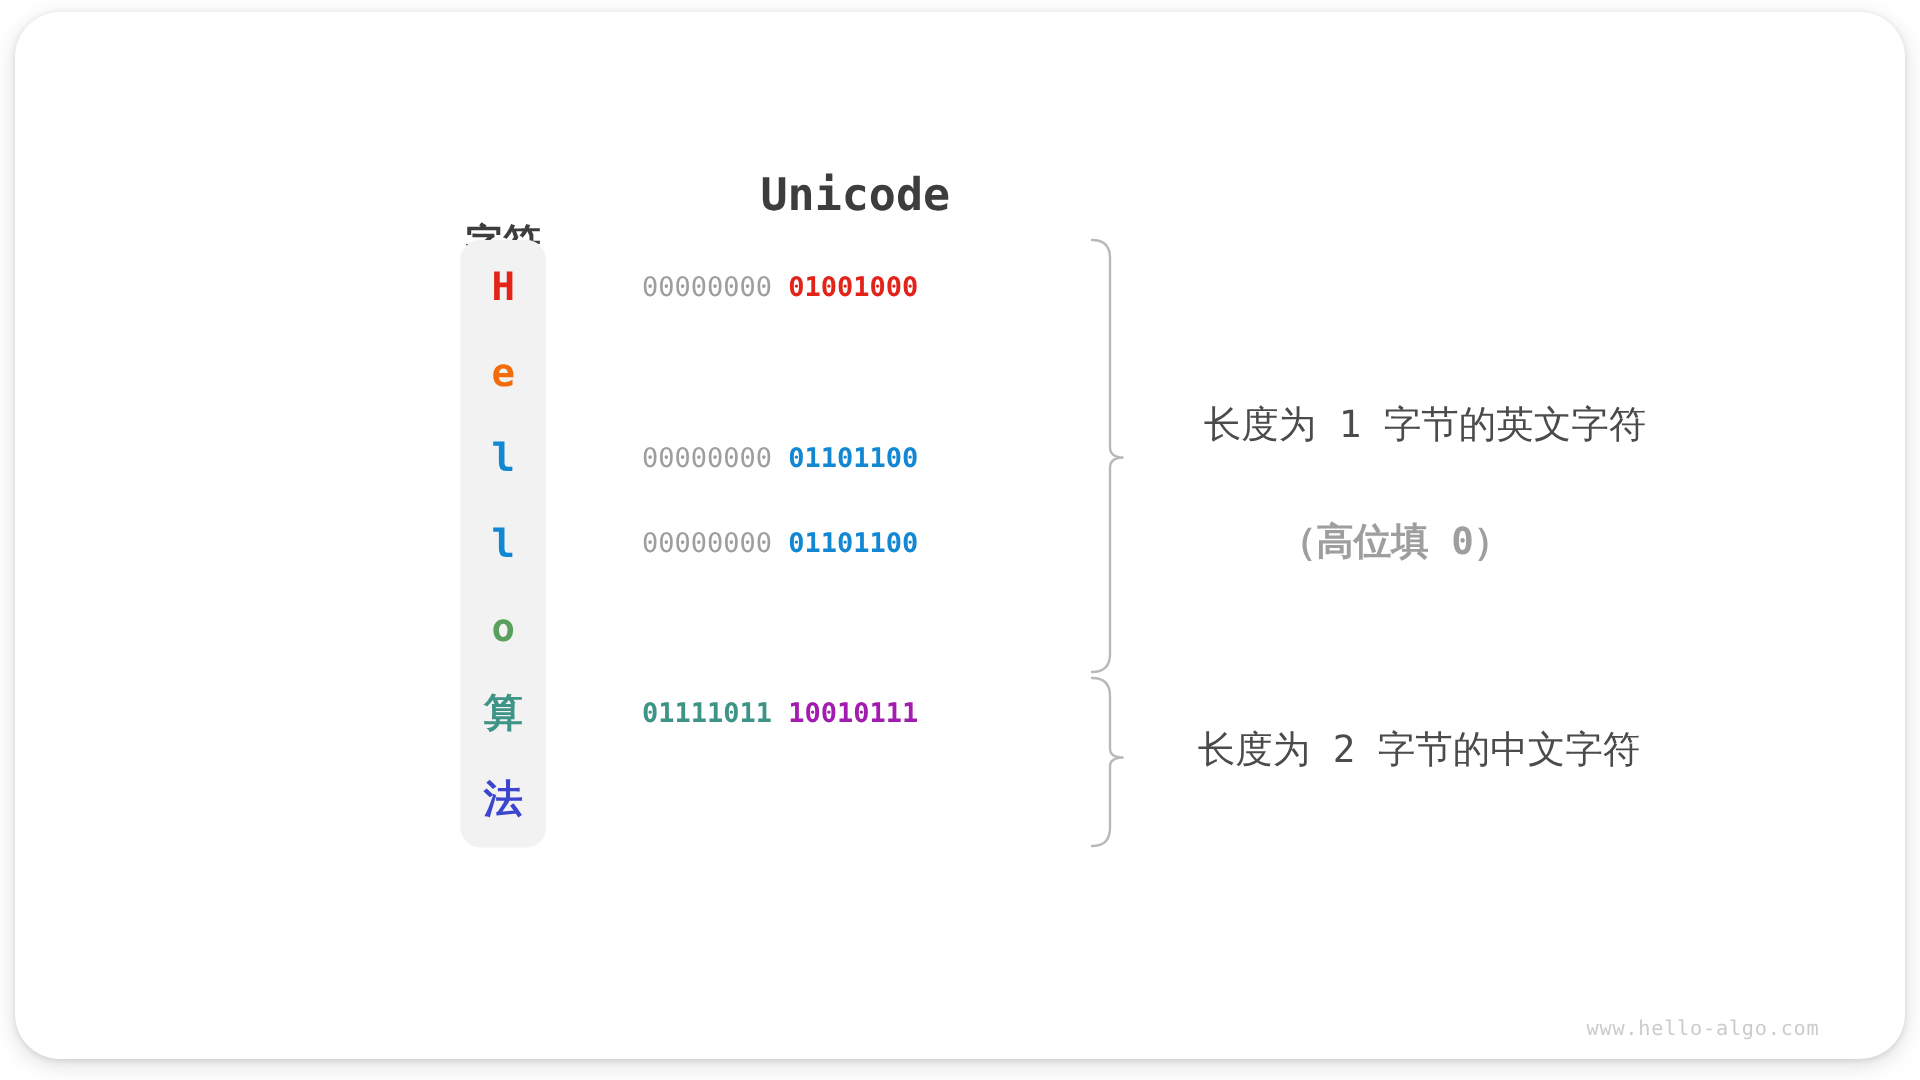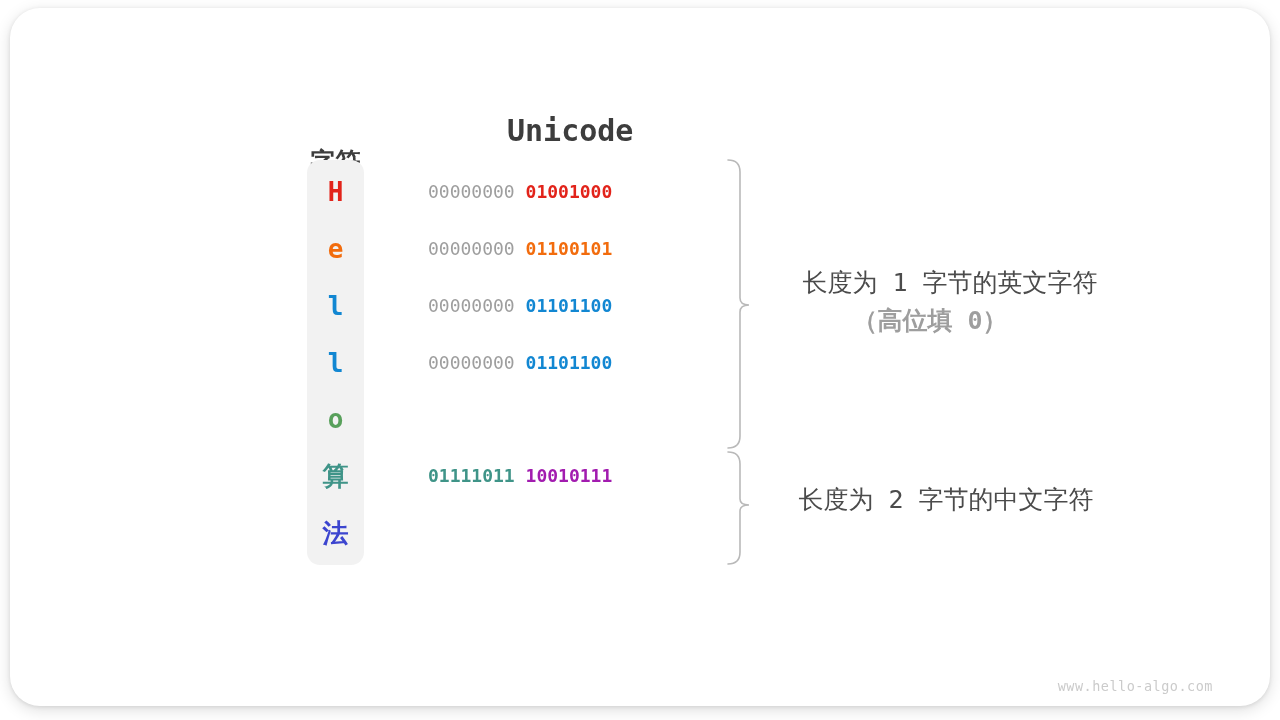--- a/index.html
+++ b/index.html
@@ -56,21 +56,21 @@
   .byte2 { font-weight: bold; }
 
   .brace-svg { overflow: visible; }
 
   .annotation {
     text-align: center; height: 34px; line-height: 34px;
     font-size: 25px; color: #4b4b4b;
     font-family: "DejaVu Sans Mono", "DejaVu Sans", sans-serif;
     white-space: pre;
   }
-  .annotation.gray-bold { color: #9e9e9e; font-weight: bold; }
+  .annotation.gray-bold { color: #9e9e9e; font-weight: bold; margin-top: 40px; }
 
   .watermark {
     right: 67px; top: 677px; height: 18px; line-height: 18px;
     font-size: 13.5px; color: #cbcbcb; letter-spacing: 0.5px;
     font-family: "DejaVu Sans Mono", "Liberation Mono", monospace;
   }
 </style>
 </head>
 <body>
 
@@ -82,21 +82,20 @@
 
 <div class="abs char-col-bg"></div>
 
 <div id="rows">
     <div class="abs row" style="top: 175px;">
       <span class="cell-char" style="color: rgb(226, 35, 26);">H</span>
       <div class="binary"><span style="color: rgb(158, 158, 158);">00000000</span> <span class="byte2" style="color: rgb(226, 35, 26);">01001000</span></div>
     </div>
     <div class="abs row" style="top: 232px;">
       <span class="cell-char" style="color: rgb(242, 108, 13);">e</span>
-      <div class="binary"><span style="color: rgb(158, 158, 158);">00000000</span> <span class="byte2" style="color: rgb(242, 108, 13);">01100101</span></div>
     </div>
     <div class="abs row" style="top: 289px;">
       <span class="cell-char" style="color: rgb(18, 135, 210);">l</span>
       <div class="binary"><span style="color: rgb(158, 158, 158);">00000000</span> <span class="byte2" style="color: rgb(18, 135, 210);">01101100</span></div>
     </div>
     <div class="abs row" style="top: 346px;">
       <span class="cell-char" style="color: rgb(18, 135, 210);">l</span>
       <div class="binary"><span style="color: rgb(158, 158, 158);">00000000</span> <span class="byte2" style="color: rgb(18, 135, 210);">01101100</span></div>
     </div>
     <div class="abs row" style="top: 402px;">

